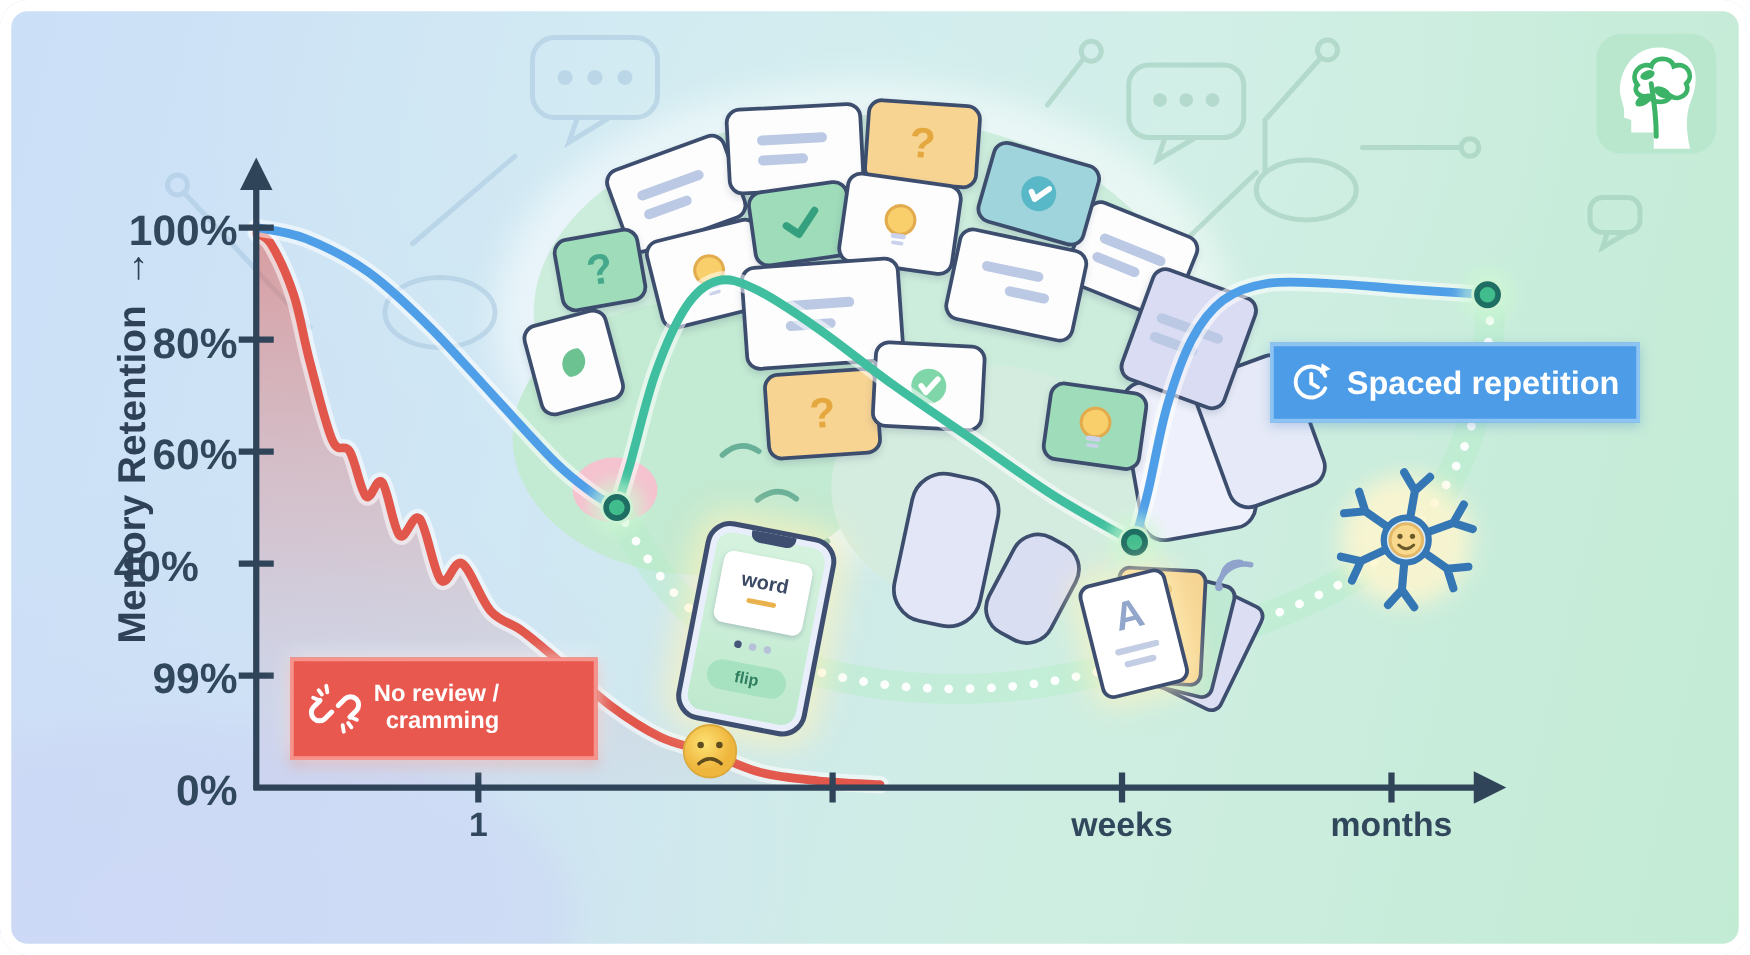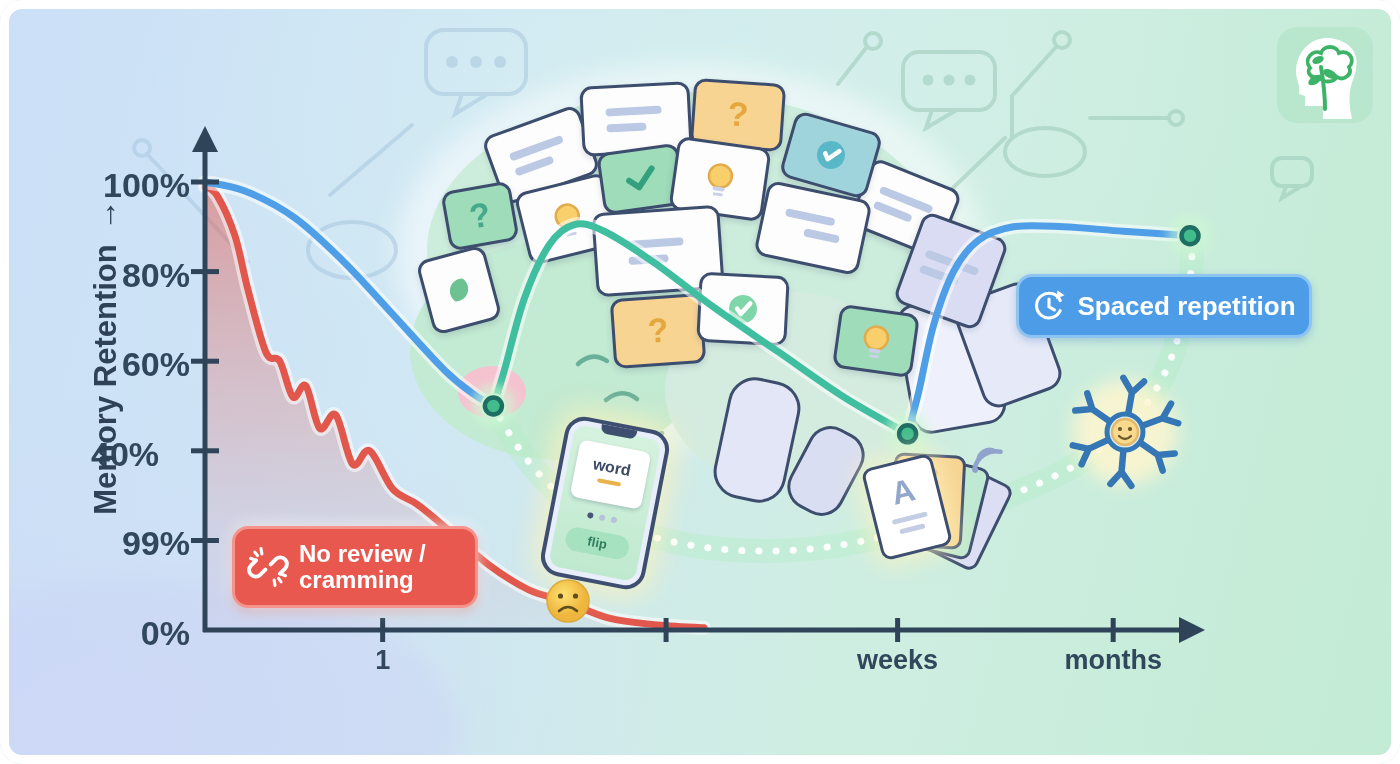--- a/index.html
+++ b/index.html
@@ -19,23 +19,23 @@
   .ytick{position:absolute;left:60px;width:130px;text-align:right;font-size:34px;font-weight:600;color:#31475c;}
   .xtick{position:absolute;width:160px;text-align:center;font-size:27px;font-weight:600;color:#31475c;}
   .ylabel{position:absolute;left:-114px;top:336px;width:440px;height:42px;line-height:42px;
           transform:rotate(-90deg);text-align:center;font-size:31px;font-weight:800;color:#2e4156;z-index:30;}
   .ylabel .arrow{margin-left:14px;font-weight:700;}
   .xlabel{position:absolute;left:622px;top:686px;width:200px;text-align:center;
           font-size:31px;font-weight:800;color:#2e4156;z-index:30;}
   .xlabel .arrow{margin-left:12px;font-weight:700;}
 
   
-  .badge{display:flex;align-items:center;z-index:40;border-radius:16px;color:#fff;font-weight:800;}
+  .badge{display:flex;align-items:center;z-index:40;border-radius:0;color:#fff;font-weight:800;text-align:right;}
   .badge-red{left:232px;top:526px;width:228px;height:76px;background:#e9584e;border:3px solid #f4948c;
-             padding-left:12px;gap:10px;font-size:24px;line-height:1.1;
+             padding-left:12px;gap:10px;font-size:19px;line-height:1.1;
              box-shadow:0 0 16px rgba(255,255,255,.75), 0 4px 10px rgba(190,60,50,.35);}
   .badge-blue{left:1016px;top:274px;width:290px;height:58px;background:#4d9ce8;border:3px solid #8ec4f2;
               justify-content:center;gap:11px;font-size:26px;
               box-shadow:0 3px 9px rgba(60,120,190,.3);}
 
   
   #card-layer{position:absolute;inset:0;z-index:12;}
   .bcard{position:absolute;border:3px solid #3c4d6e;border-radius:12px;
          display:flex;align-items:center;justify-content:center;
          box-shadow:0 3px 6px rgba(60,77,110,.18);}

